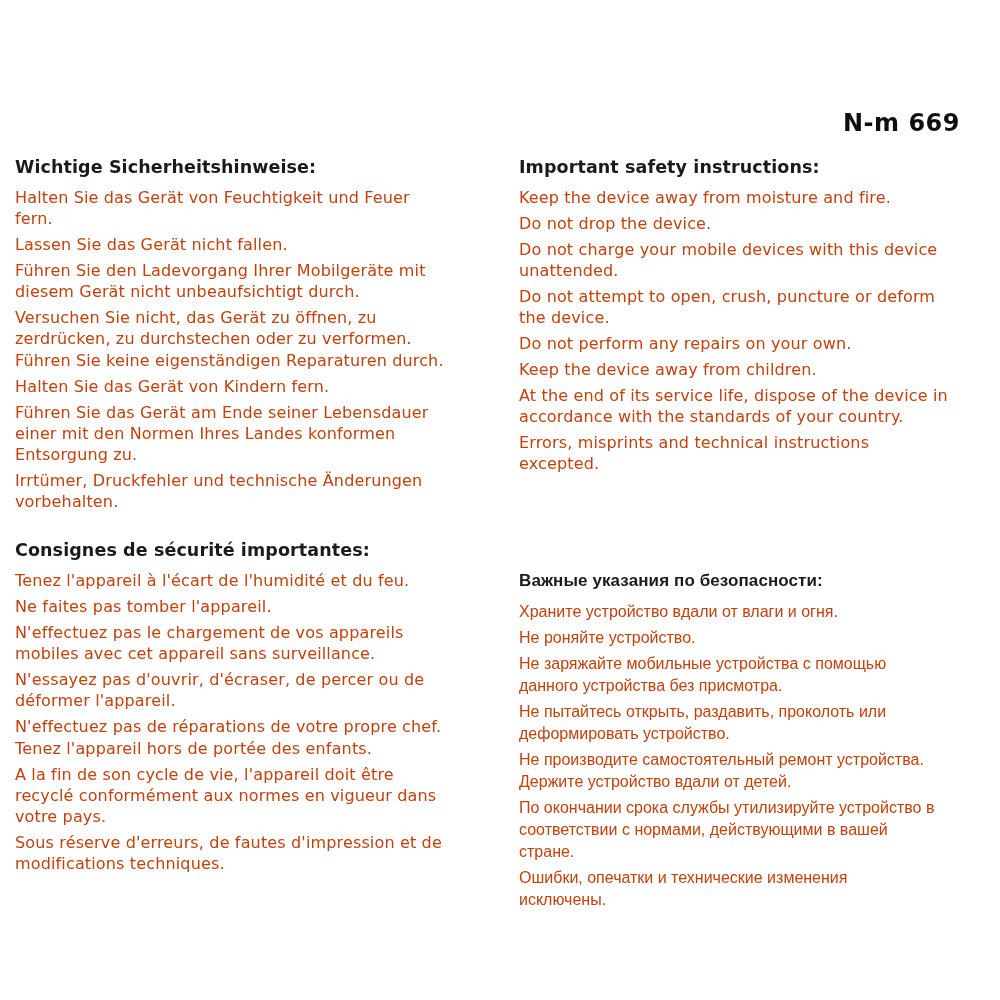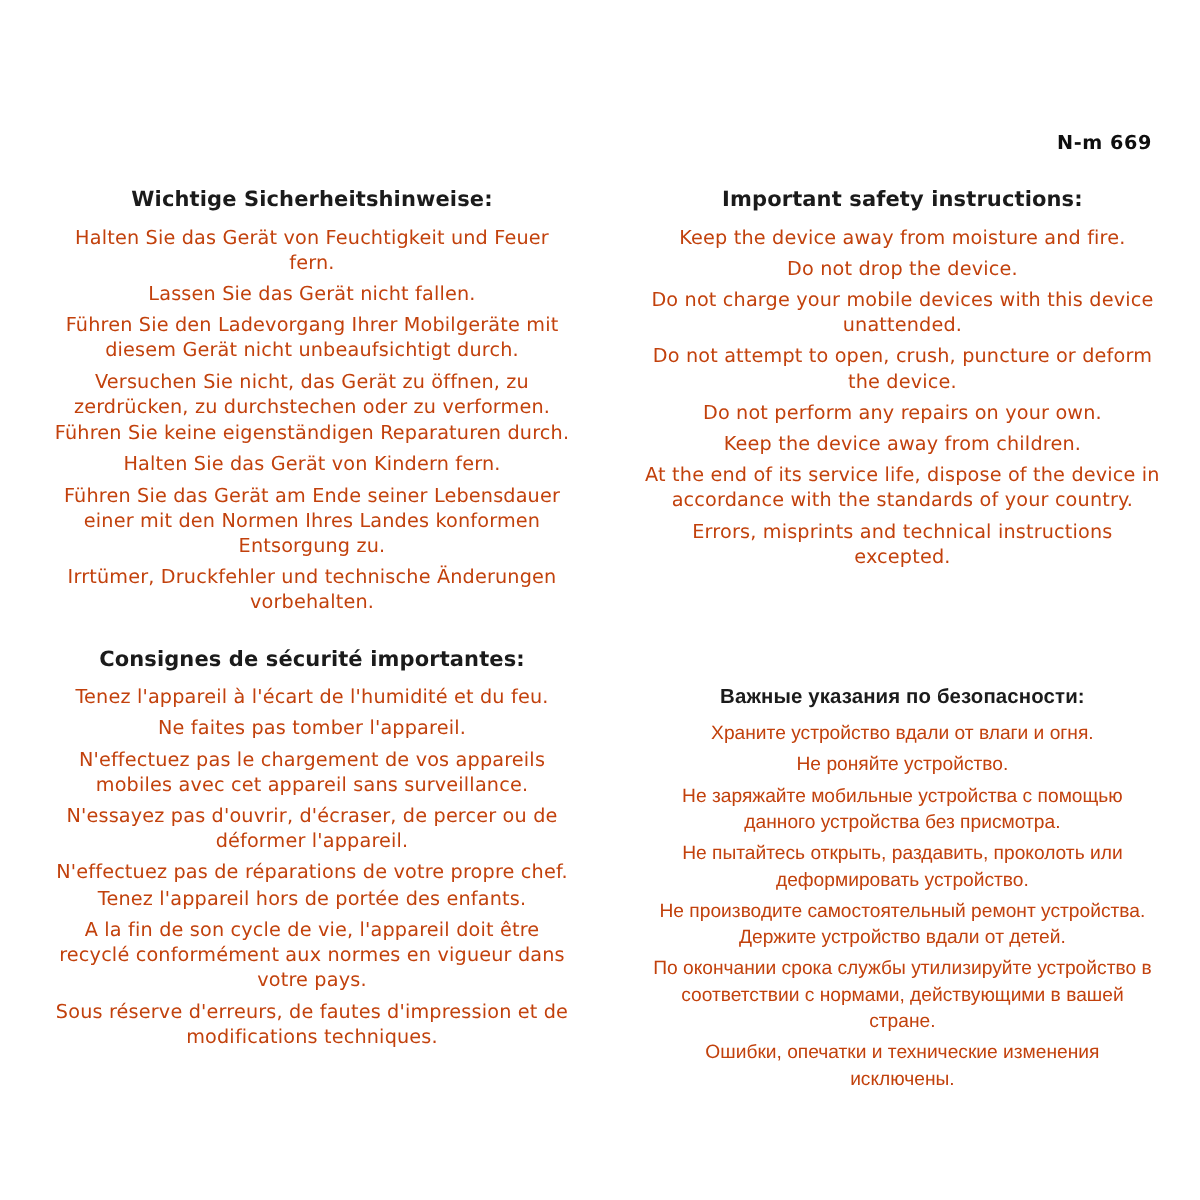--- a/index.html
+++ b/index.html
@@ -12,29 +12,28 @@
     width: 1000px;
     height: 1000px;
     background: #ffffff;
     overflow: hidden;
     font-family: "DejaVu Sans", "Liberation Sans", sans-serif;
   }
   .model-number {
     position: absolute;
     top: 109px;
     right: 40px;
-    font-size: 16px;
+    font-size: 24px;
     font-weight: bold;
     color: #0f0f0f;
     letter-spacing: 0.5px;
     white-space: pre;
   }
   .sec {
     position: absolute;
-    text-align: center;
   }
   .sec-german  { left: 15px;  top: 157px; width: 490px; }
   .sec-english { left: 519px; top: 157px; width: 466px; }
   .sec-french  { left: 15px;  top: 540px; width: 490px; }
   .sec-russian { left: 519px; top: 540px; width: 466px; }
 
   .sec h2 {
     margin: 0 0 10px 0;
     font-size: 17.5px;
     font-weight: bold;

